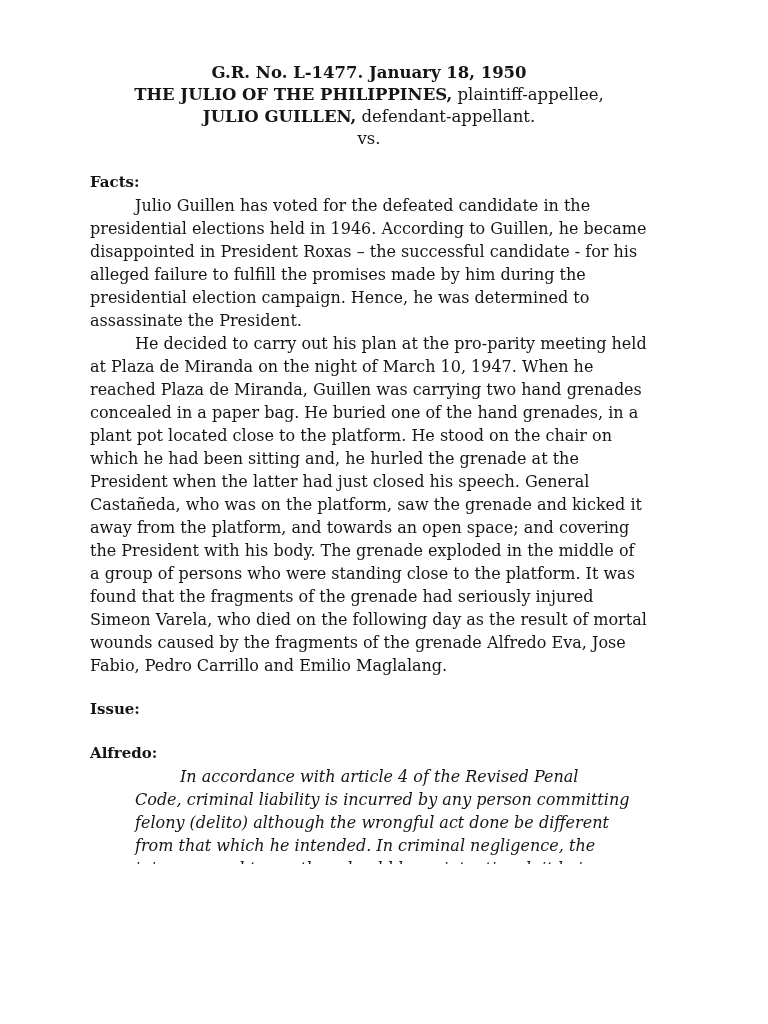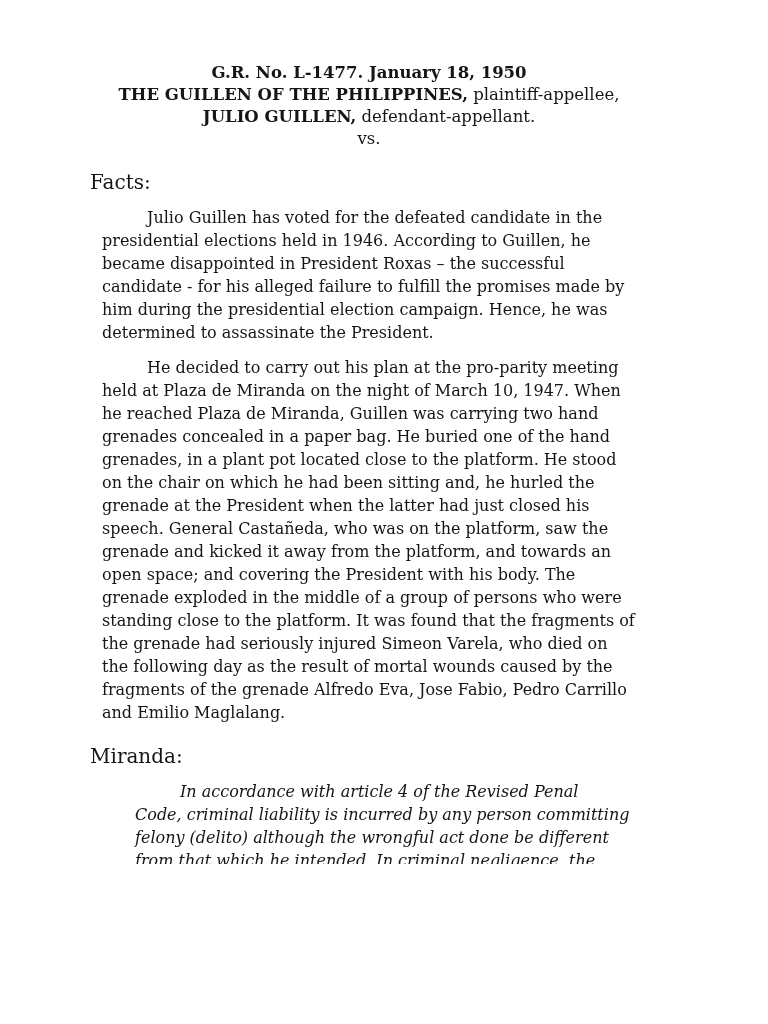--- a/index.html
+++ b/index.html
@@ -24,58 +24,59 @@
     font-size: 16.5px;
     line-height: 22px;
     margin-bottom: 20px;
   }
   .bold { font-weight: bold; }
   .body-text {
     font-size: 16px;
     line-height: 23px;
   }
   .heading {
-    font-weight: normal;
-    font-size: 20px;
+    font-weight: bold;
+    font-size: 15px;
     line-height: 23px;
   }
   p {
-    margin: 12px;
+    margin: 0;
     font-size: 16px;
     line-height: 23px;
     text-align: left;
   }
   .indent { text-indent: 45px; }
   .section { margin-top: 21px; }
   .quote {
     font-style: italic;
     margin-left: 45px;
     margin-right: 18px;
     text-indent: 45px;
   }
 </style>
 </head>
 <body>
 
 <div class="page">
 
   <div class="caption">
     <div class="bold">G.R. No. L-1477. January 18, 1950</div>
-    <div><span class="bold">THE GUILLEN OF THE PHILIPPINES,</span><span> plaintiff-appellee,</span></div>
+    <div><span class="bold">THE JULIO OF THE PHILIPPINES,</span><span> plaintiff-appellee,</span></div>
     <div><span class="bold">JULIO GUILLEN,</span><span> defendant-appellant.</span></div>
     <div>vs.</div>
   </div>
 
   <div class="section body-text">
     <div class="heading">Facts:</div>
     <p class="indent">Julio Guillen has voted for the defeated candidate in the presidential elections held in 1946. According to Guillen, he became disappointed in President Roxas – the successful candidate - for his alleged failure to fulfill the promises made by him during the presidential election campaign. Hence, he was determined to assassinate the President.</p>
     <p class="indent">He decided to carry out his plan at the pro-parity meeting held at Plaza de Miranda on the night of March 10, 1947. When he reached Plaza de Miranda, Guillen was carrying two hand grenades concealed in a paper bag. He buried one of the hand grenades, in a plant pot located close to the platform. He stood on the chair on which he had been sitting and, he hurled the grenade at the President when the latter had just closed his speech. General Castañeda, who was on the platform, saw the grenade and kicked it away from the platform, and towards an open space; and covering the President with his body. The grenade exploded in the middle of a group of persons who were standing close to the platform.  It was found that the fragments of the grenade had seriously injured Simeon Varela, who died on the following day as the result of mortal wounds caused by the fragments of the grenade Alfredo Eva, Jose Fabio, Pedro Carrillo and Emilio Maglalang.</p>
   </div>
 
   <div class="section body-text">
+    <div class="heading">Issue:</div>
   </div>
 
   <div class="section body-text">
-    <div class="heading">Miranda:</div>
+    <div class="heading">Alfredo:</div>
     <p class="quote">In accordance with article 4 of the Revised Penal Code, criminal liability is incurred by any person committing felony (delito) although the wrongful act done be different from that which he intended. In criminal negligence, the injury caused to another should be unintentional, it being simply the incident of another act performed without malice. Also, Article 48 of the Revised Penal Code provides that when a single act constitutes two or more grave or less grave felonies, or when an offense is a necessary means for committing the other, the penalty for the most serious crime shall be imposed, the same to be applied in its maximum period.</p>
   </div>
 
 </div>
 
 </body></html>

